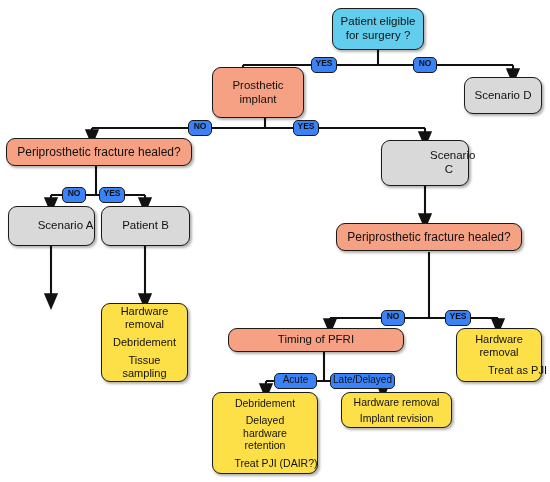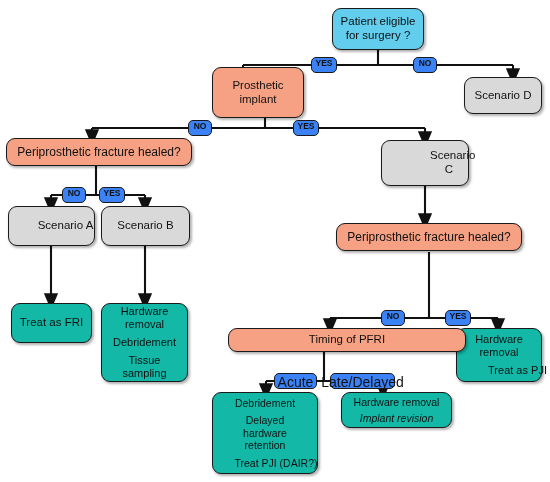--- a/index.html
+++ b/index.html
@@ -19,38 +19,38 @@
     text-align:center;
     color:#111;
     line-height:1.18;
     box-shadow:1.5px 2px 2.5px rgba(0,0,0,0.30);
     z-index:3;
   }
   .node span{display:block;width:100%;}
   .blue{background:#62cdec;}
   .orange{background:#f6a184;}
   .gray{background:#d9d9d9;}
-  .purple{background:#14b8a6;}
+  .purple{background:#fde047;}
 
   .lbl{
     position:absolute;
     box-sizing:border-box;
     background:#3b82f6;
     border:1.5px solid #1a1a1a;
     border-radius:5px;
     font-weight:bold;
     color:#111;
     display:flex;
     align-items:flex-start;
     justify-content:center;
     z-index:5;
     white-space:nowrap;
   }
   .lbl.sm{font-size:8.5px;}
-  .lbl.md{font-size:14px;font-weight:normal;}
+  .lbl.md{font-size:10px;font-weight:normal;}
 </style>
 </head>
 <body>
 
 <div id="canvas">
 
   <svg id="wires" viewBox="0 0 550 482">
     <defs>
       <marker id="ah" markerWidth="9" markerHeight="9" refX="4.2" refY="4" orient="auto">
         <path d="M0,0.6 L8,4 L0,7.4 z" fill="#111"></path>
@@ -111,26 +111,23 @@
 
   <div class="node orange" style="left:6px;top:138px;width:186px;height:28px;font-size:12px;">
     <span>Periprosthetic fracture healed?</span>
   </div>
 
   <div class="node gray" style="left:8px;top:206px;width:87px;height:40px;font-size:11.5px;padding-left:28px;">
     <span>Scenario A</span>
   </div>
 
   <div class="node gray" style="left:101px;top:206px;width:89px;height:40px;font-size:11.5px;">
-    <span>Scenario B</span>
-  </div>
-
-  <div class="node purple" style="left:11px;top:303px;width:81px;height:40px;font-size:11.5px;">
-    <span>Treat as FRI</span>
-  </div>
+    <span>Patient B</span>
+  </div>
+
 
   <div class="node purple" style="left:101px;top:303px;width:87px;height:79px;font-size:11px;">
     <span>Hardware</span>
     <span>removal</span>
     <span style="margin-top:5px;">Debridement</span>
     <span style="margin-top:5px;">Tissue</span>
     <span>sampling</span>
   </div>
 
   <div class="node gray" style="left:381px;top:140px;width:88px;height:46px;font-size:11.5px;padding-left:48px;">
@@ -140,35 +137,35 @@
   <div class="node orange" style="left:336px;top:223px;width:186px;height:28px;font-size:12px;">
     <span>Periprosthetic fracture healed?</span>
   </div>
 
   <div class="node purple" style="left:456px;top:328px;width:86px;height:54px;font-size:11px;">
     <span>Hardware</span>
     <span>removal</span>
     <span style="margin-top:5px;padding-left:37px;">Treat as PJI</span>
   </div>
 
-  <div class="node orange" style="left:228px;top:328px;width:238px;height:24px;font-size:11.5px;">
+  <div class="node orange" style="left:228px;top:328px;width:176px;height:24px;font-size:11.5px;">
     <span>Timing of PFRI</span>
   </div>
 
   <div class="node purple" style="left:212px;top:392px;width:106px;height:82px;font-size:10.5px;">
     <span>Debridement</span>
     <span style="margin-top:5px;">Delayed</span>
     <span>hardware</span>
     <span>retention</span>
     <span style="margin-top:5px;padding-left:22px;">Treat PJI (DAIR?)</span>
   </div>
 
   <div class="node purple" style="left:341px;top:392px;width:111px;height:36px;font-size:10.5px;">
     <span>Hardware removal</span>
-    <span style="margin-top:4px;font-style:italic;">Implant revision</span>
+    <span style="margin-top:4px;">Implant revision</span>
   </div>
 
   <div class="lbl sm" style="left:311px;top:57px;width:26px;height:16px;">
     <span>YES</span>
   </div>
 
   <div class="lbl sm" style="left:413px;top:57px;width:24px;height:16px;">
     <span>NO</span>
   </div>
 

